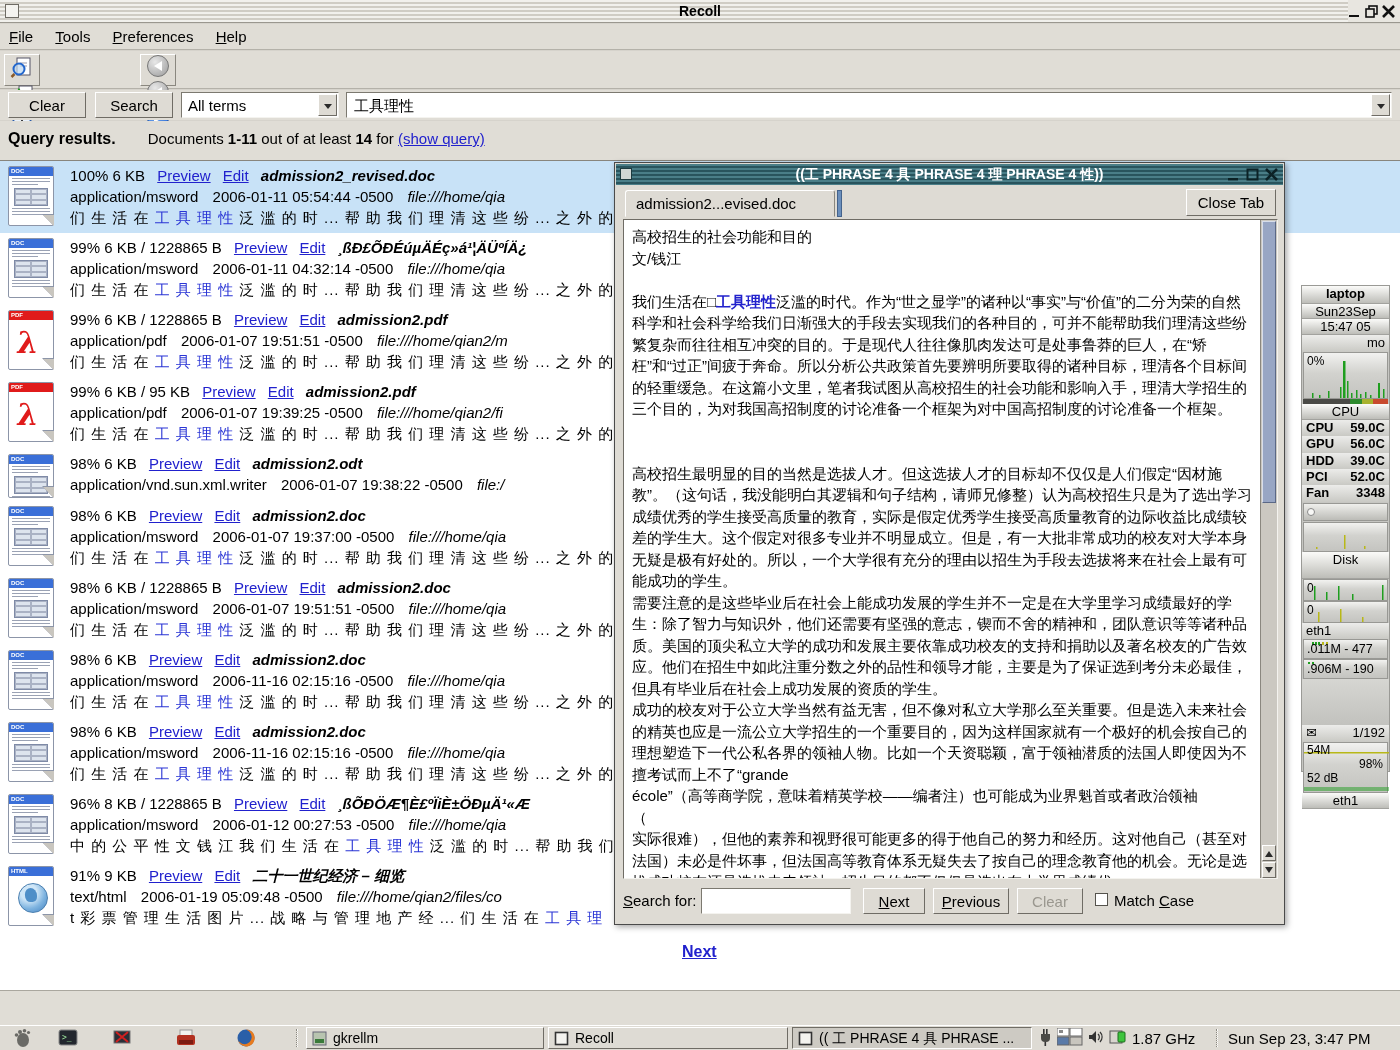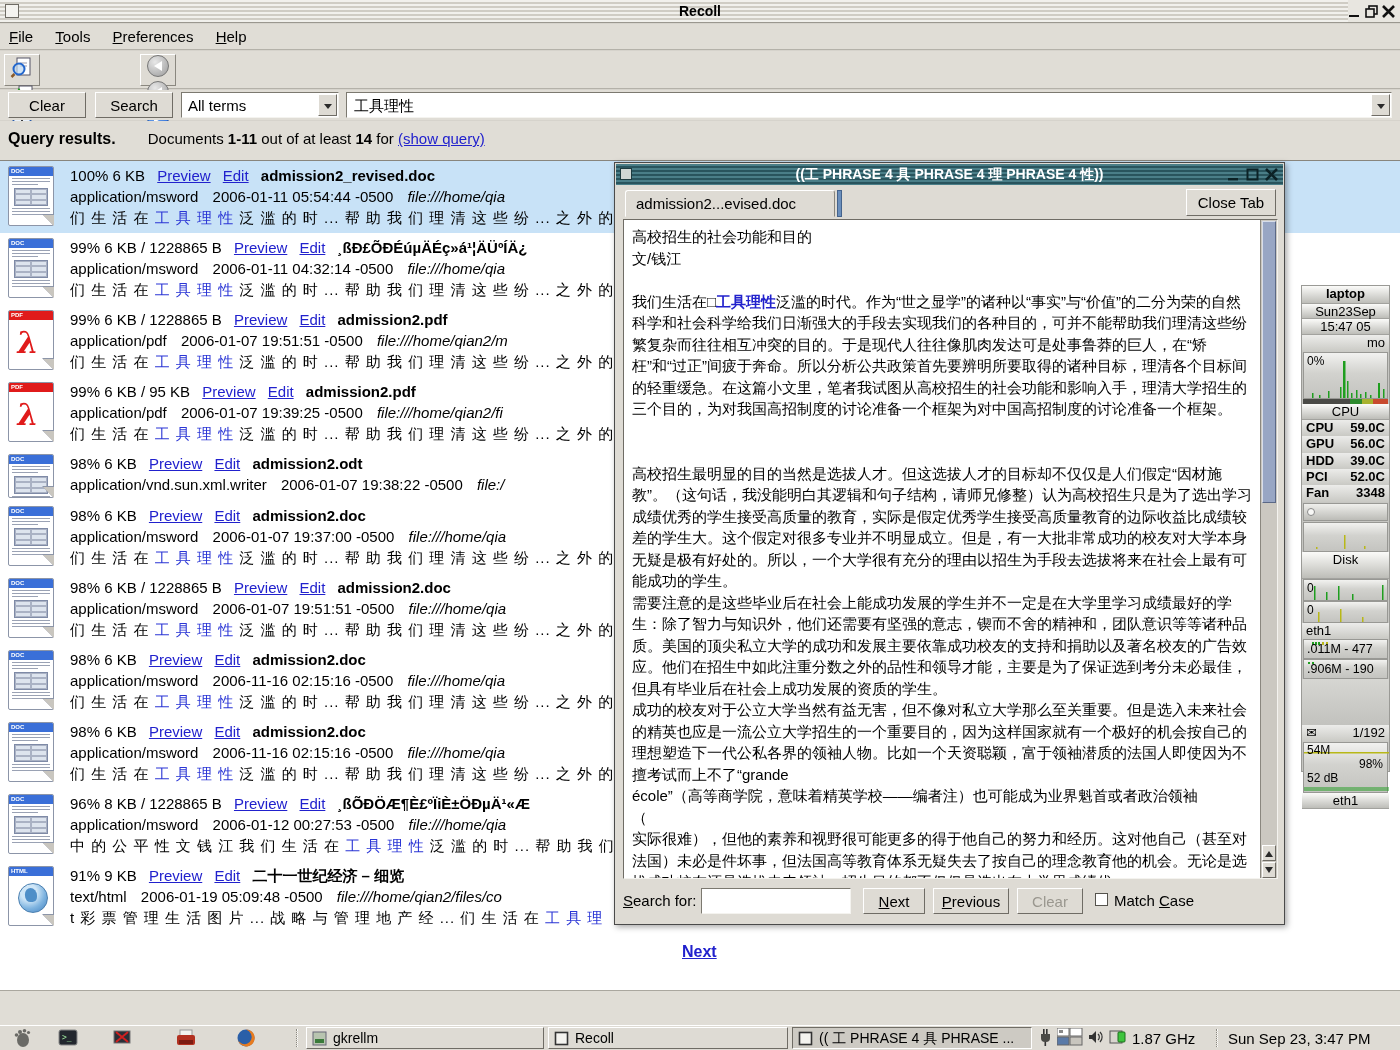--- a/index.html
+++ b/index.html
@@ -41,21 +41,21 @@
   .resheader b.big { font-size:16px; }
   a.link { color:#2121cd; text-decoration:underline; cursor:pointer; }
 
   .results { position:absolute; left:0; top:160px; width:1400px; height:830px; background:#fff; border-top:1px solid #88857d; overflow:hidden; }
   .result-row { position:relative; min-height:72px; padding:4px 0 0 70px; }
   .result-row.short { min-height:52px; }
   .result-row.sel { background:#c8e2f7; }
   .ficon { position:absolute; left:6px; top:5px; width:52px; height:60px; }
   .result-row.short .ficon { height:44px; }
   .l1 { font-size:15px; line-height:21px; white-space:nowrap; }
-  .l1 .fname { font-weight:bold; margin-left:8px; }
+  .l1 .fname { font-weight:bold; margin-left:8px;font-style:italic; }
   .l1 a { margin-left:8px; }
   .l2 { font-size:15px; line-height:21px; white-space:nowrap; }
   .l2 .mime { margin-right:10px; } .l2 .fdate { margin-right:10px; }
   .l2 .furl { font-style:italic; }
   .l3 { font-size:15px; line-height:21px; white-space:nowrap; letter-spacing:1px; }
   .hlterm { color:#2a35d5; }
   .next-link { margin:10px 0 0 682px; font-size:16px; font-weight:bold; }
 
   .winbottom { position:absolute; left:0; top:990px; width:1400px; height:35px; background:#e0ddd6; border-top:1px solid #aaa79f; }
 

